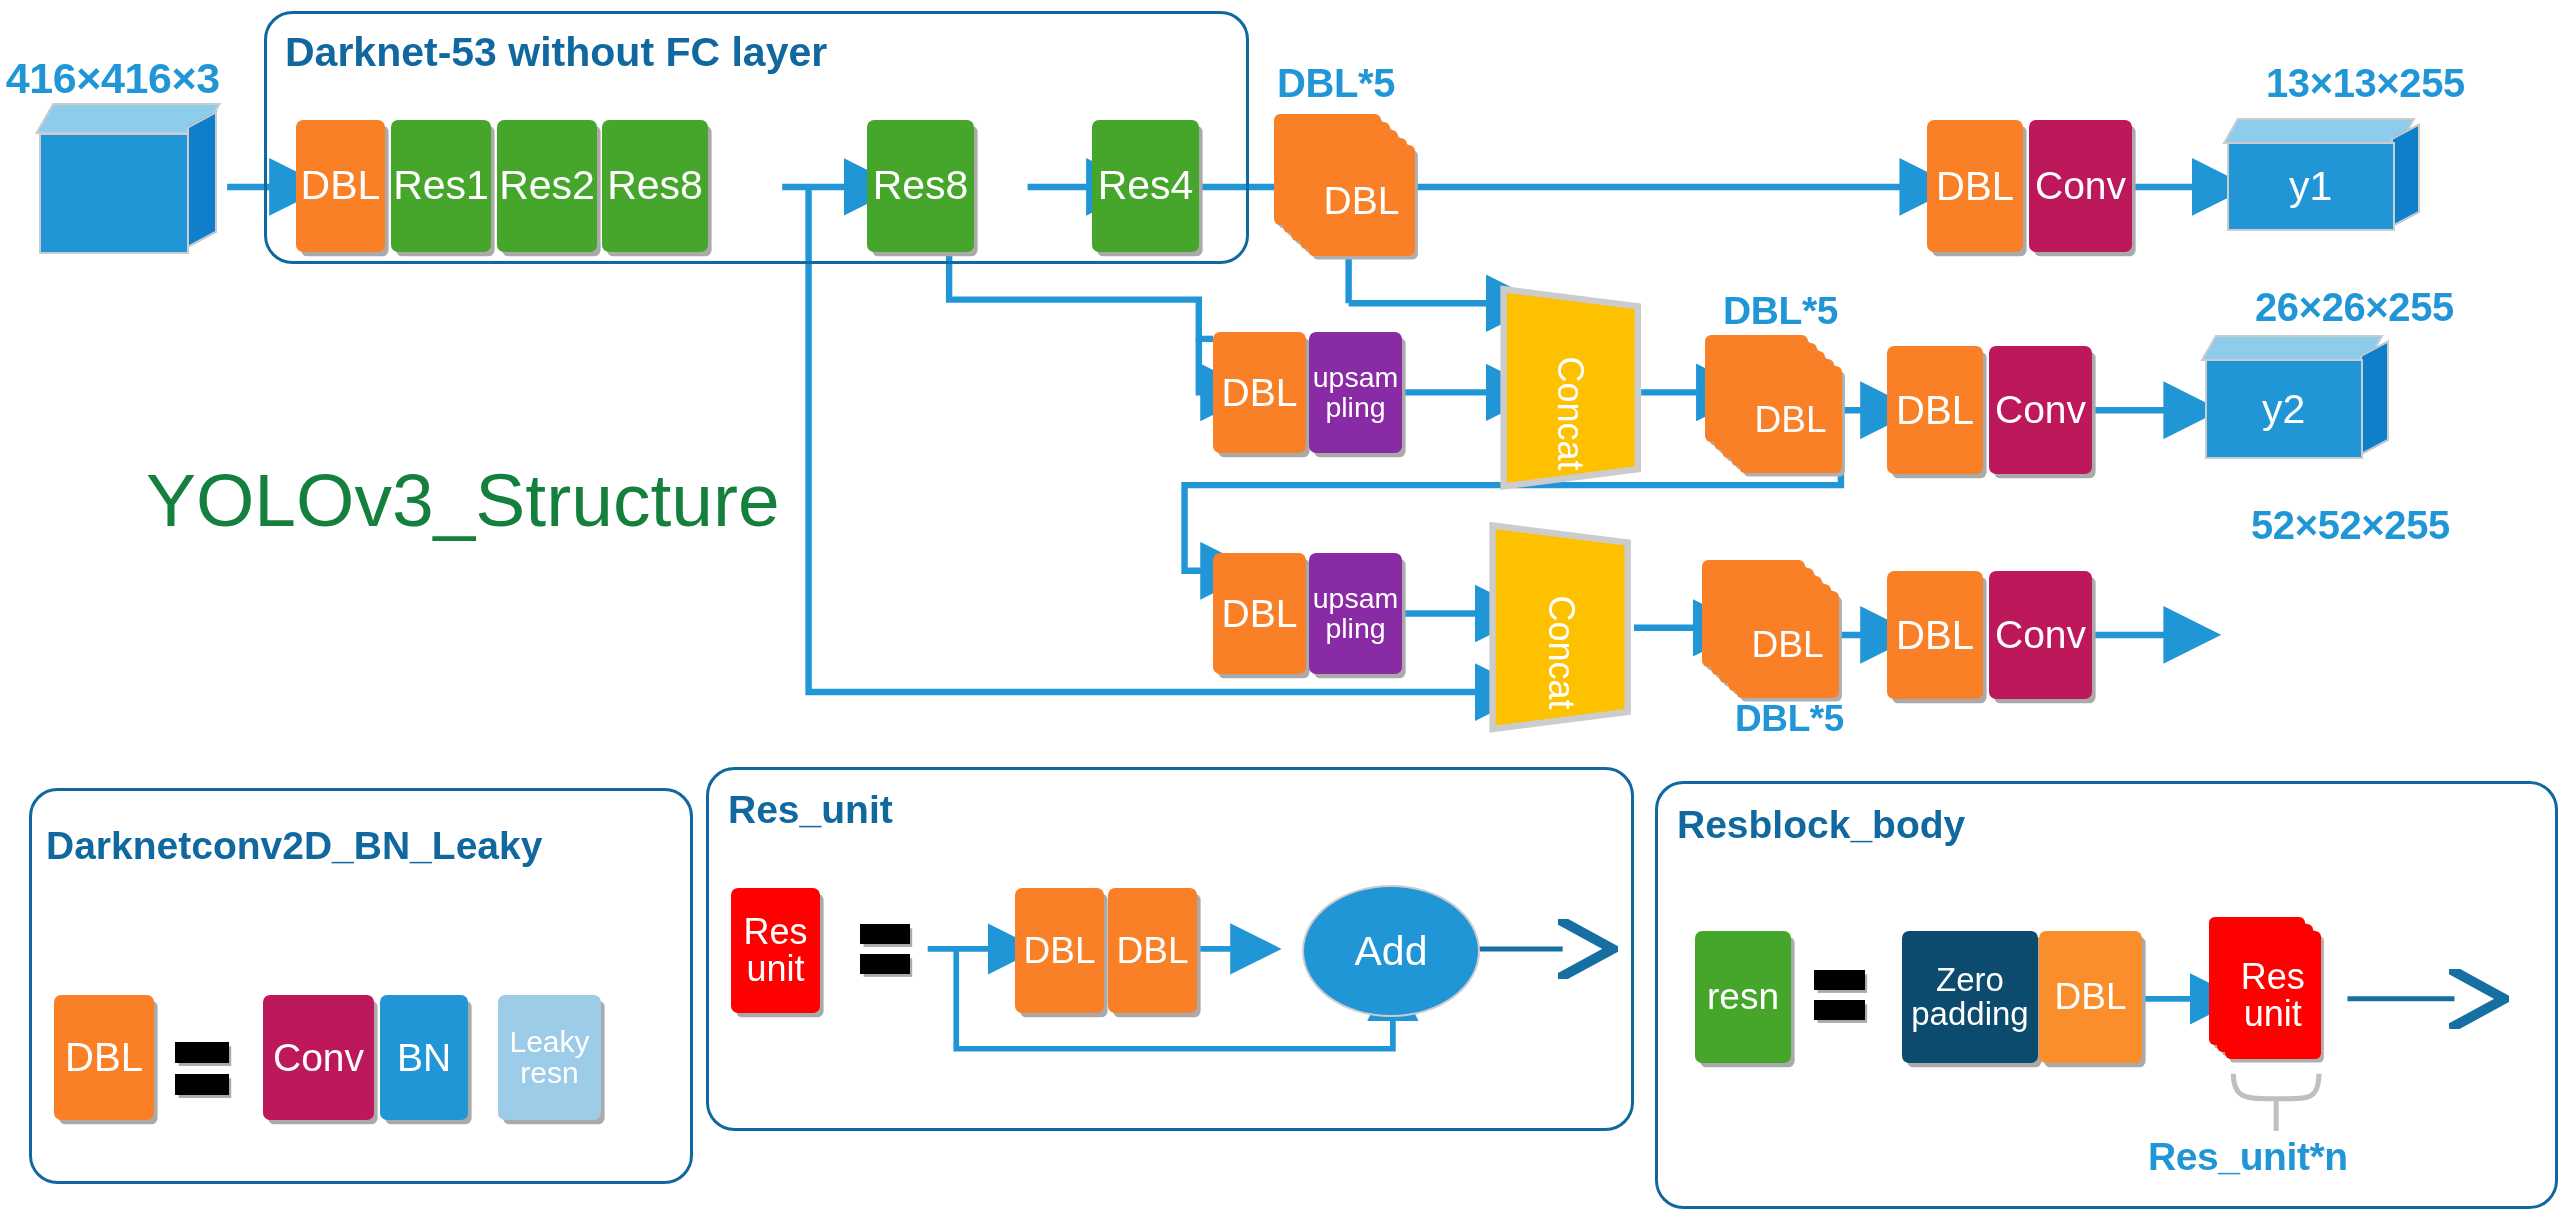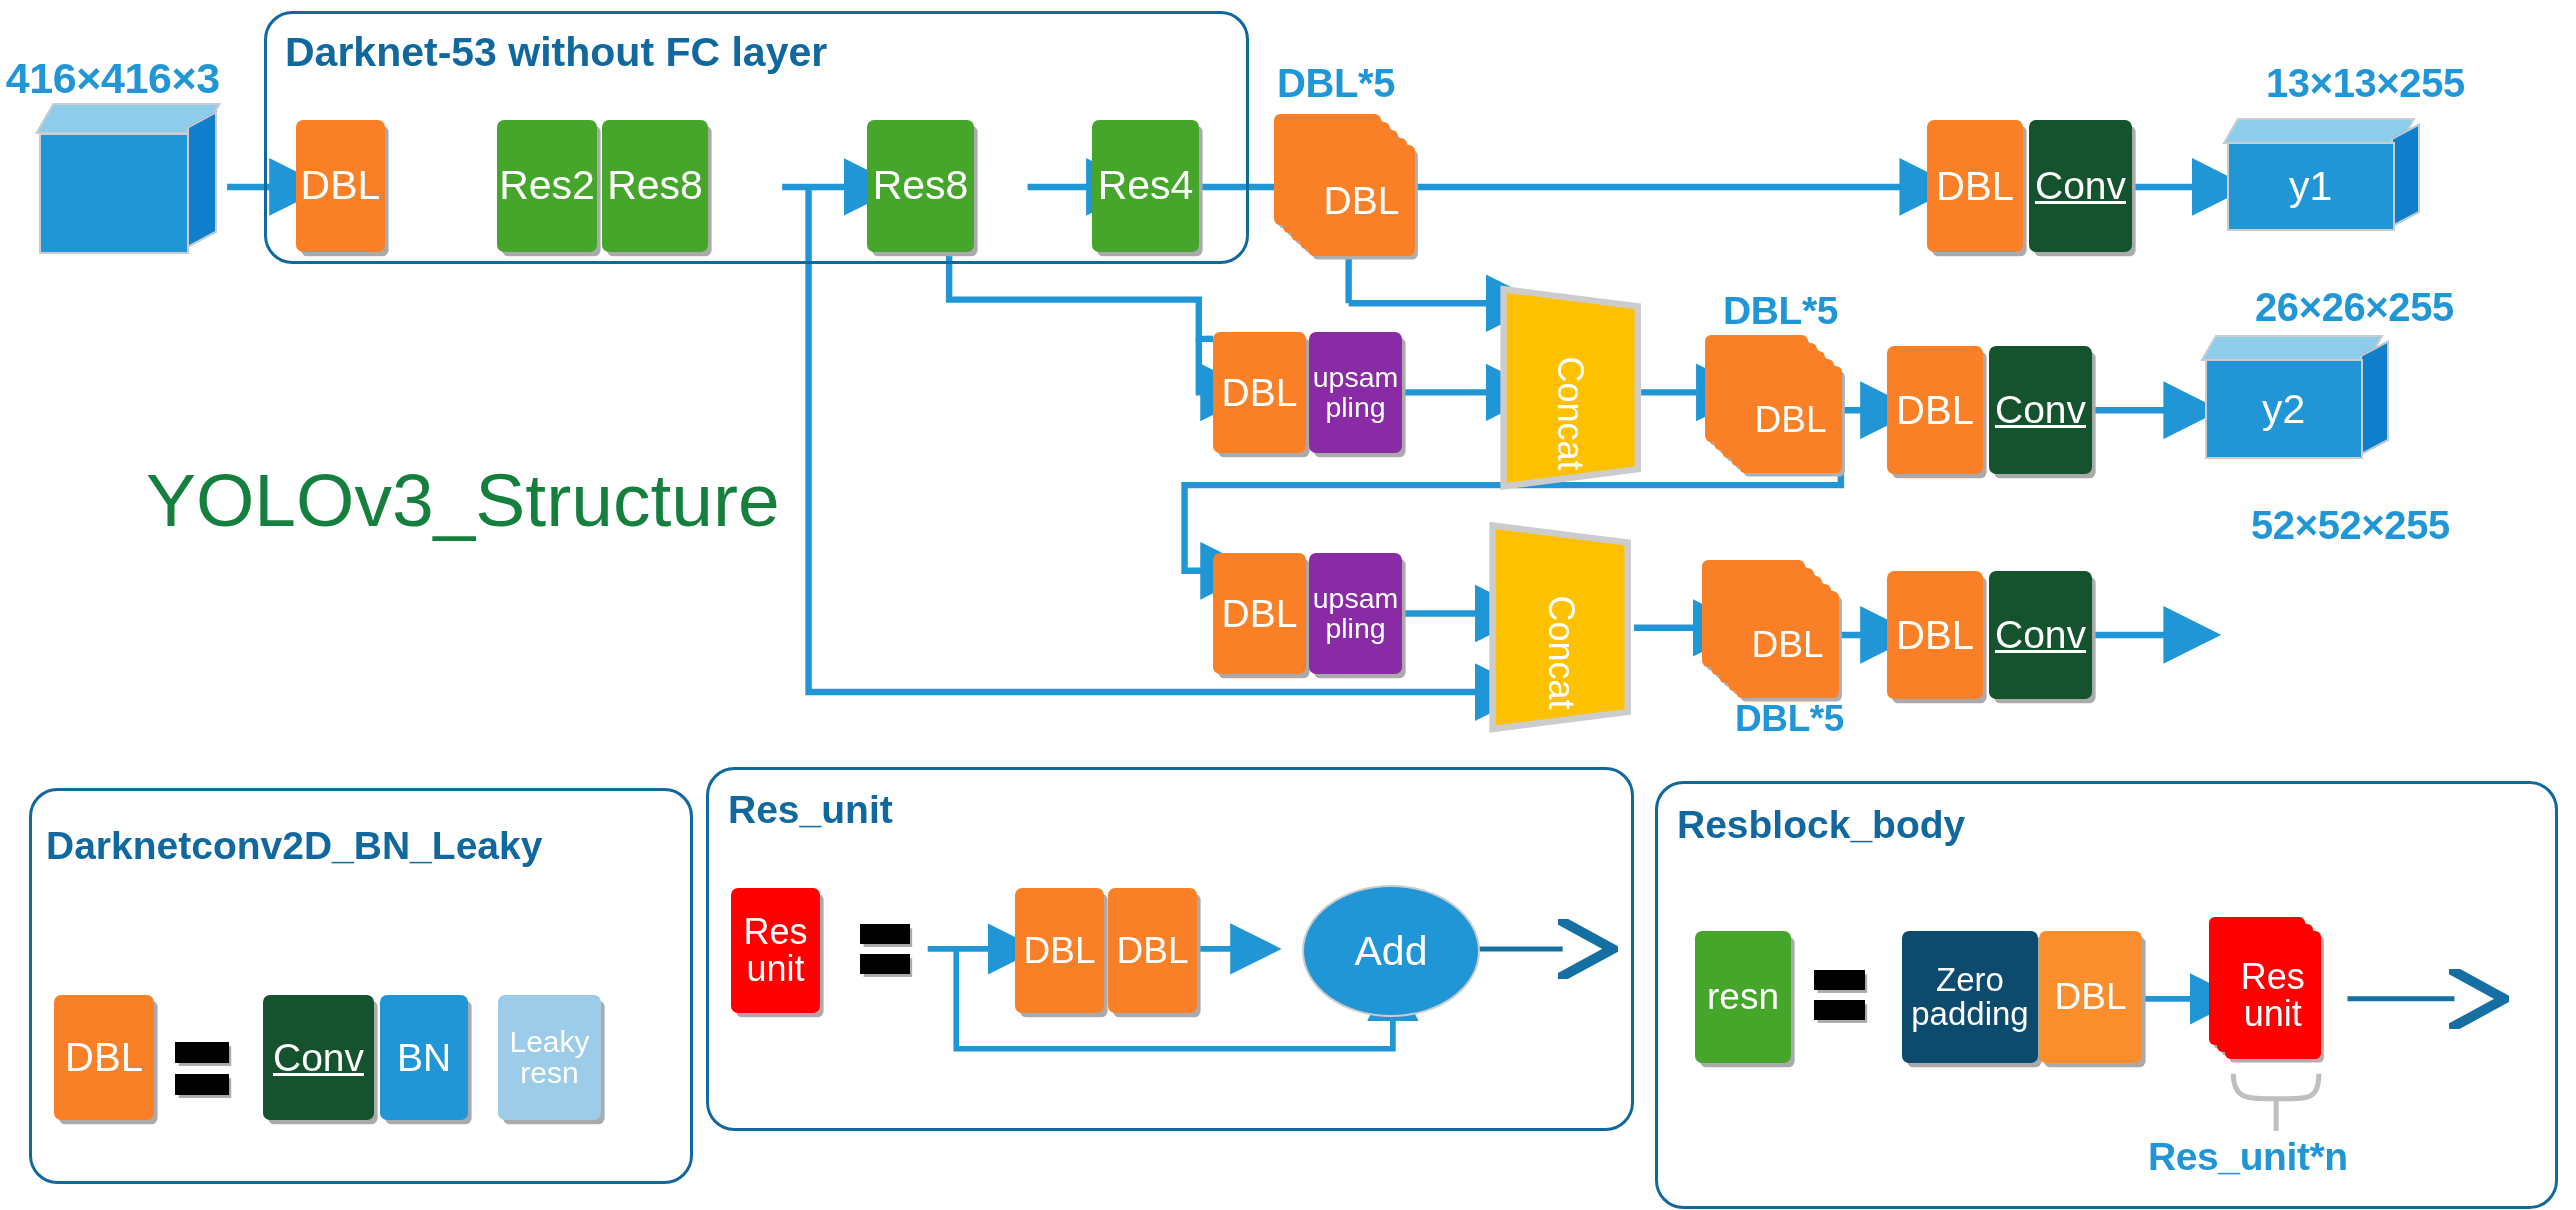--- a/index.html
+++ b/index.html
@@ -17,21 +17,21 @@
     color:#ffffff;text-align:center;line-height:1.02;
     border-radius:7.1px;
     box-shadow:4.3px 5px 0 -0.7px rgba(170,170,170,1);
     font-weight:400;
     z-index:5;
   }
   .orange{background:#F98026;}
   .orange2{background:#FA8E2C;}
   .darkorange{background:#0c4a6e;}
   .green{background:#46A62B;}
-  .blue{background:#14532d;text-decoration:underline;}
+  .blue{background:#be185d;}
   .cyan{background:#2196D6;}
   .lightcyan{background:#9CCCE8;}
   .purple{background:#8A2BA6;}
   .red{background:#FE0000;}
 
   
   .bluelabel{
     position:absolute;color:#2196D6;font-weight:bold;
     white-space:nowrap;z-index:7;letter-spacing:-0.4px;
   }
@@ -186,20 +186,21 @@
   <div class="grouplabel" style="left:1677px;top:803px;font-size:39px;">Resblock_body</div>
 
   <div class="bluelabel" style="left:5.7px;top:54px;font-size:43px;">416×416×3</div>
   <div class="cube" style="left:28.5px;top:103px;width:200px;height:153px;">
     <div class="top" style="left:15.7px;top:0;width:168px;height:31px;transform:skewX(-30deg);"></div>
     <div class="side" style="left:158px;top:15.7px;width:30px;height:121px;transform:skewY(-28deg);"></div>
     <div class="front" style="left:10.7px;top:30px;width:150px;height:121px;"></div>
   </div>
 
   <div class="node orange" style="left:296px;top:120px;width:89px;height:132px;font-size:41px;">DBL</div>
+  <div class="node green" style="left:391px;top:120px;width:100px;height:132px;font-size:41px;">Res1</div>
   <div class="node green" style="left:497px;top:120px;width:100px;height:132px;font-size:41px;">Res2</div>
   <div class="node green" style="left:602px;top:120px;width:106px;height:132px;font-size:41px;">Res8</div>
   <div class="node green" style="left:867px;top:120px;width:107px;height:132px;font-size:41px;">Res8</div>
   <div class="node green" style="left:1092px;top:120px;width:107px;height:132px;font-size:41px;">Res4</div>
 
   <div class="bluelabel" style="left:1277px;top:61px;font-size:40px;">DBL*5</div>
   <div class="stack" style="left:1274px;top:114px;width:143px;height:143px;">
     <div class="card" style="left:0px;top:0px;width:107px;height:111px;"></div>
     <div class="card" style="left:8.6px;top:7.8px;width:107px;height:111px;"></div>
     <div class="card" style="left:17px;top:15.7px;width:107px;height:111px;"></div>

